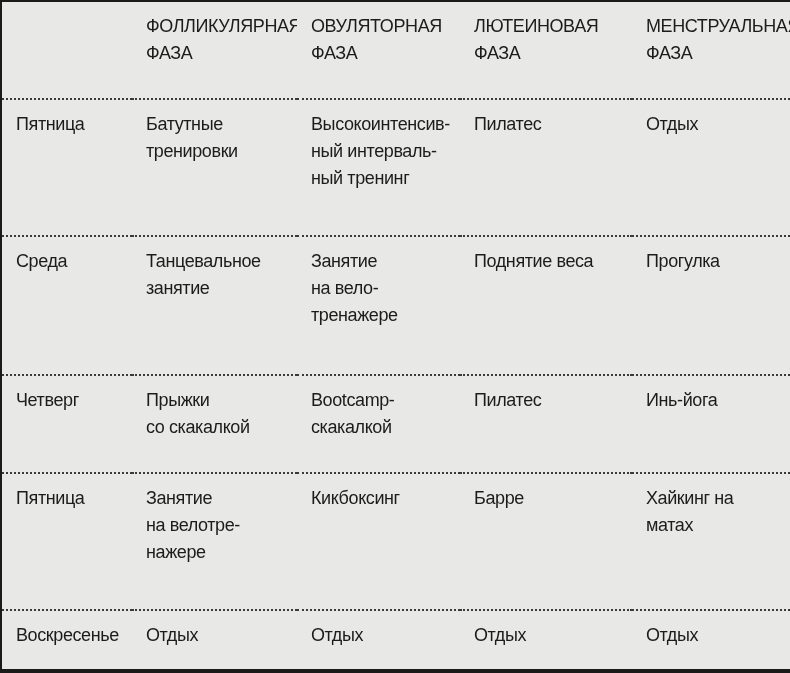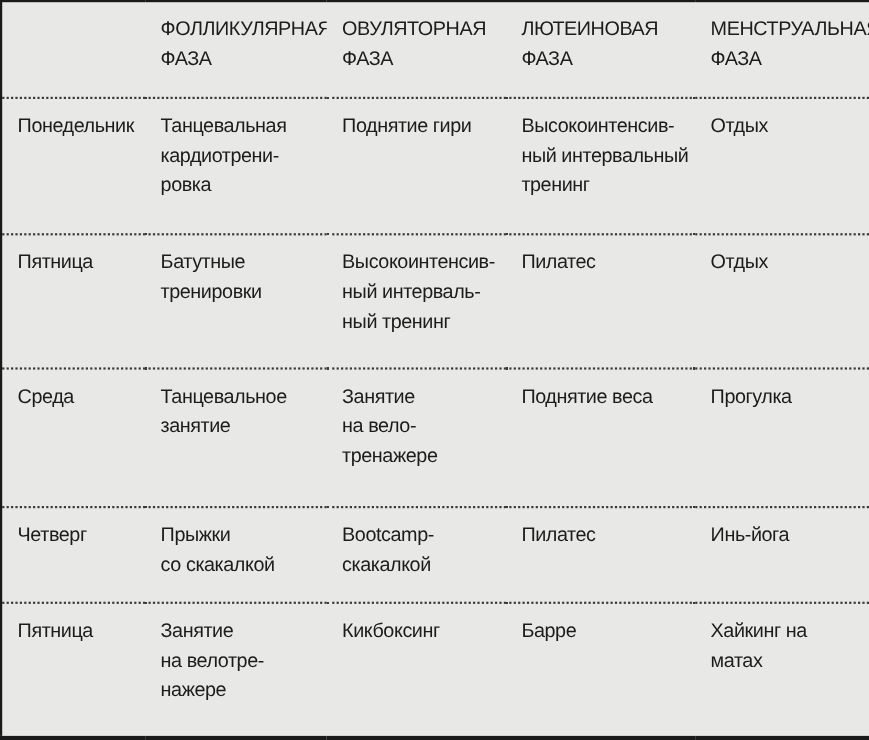--- a/index.html
+++ b/index.html
@@ -72,31 +72,20 @@
         <th>ФОЛЛИКУЛЯРНАЯ
 ФАЗА</th>
         <th>ОВУЛЯТОРНАЯ
 ФАЗА</th>
         <th>ЛЮТЕИНОВАЯ
 ФАЗА</th>
         <th>МЕНСТРУАЛЬНАЯ
 ФАЗА</th>
       </tr>
 
-      <tr class="r-mon sep">
-        <td>Понедельник</td>
-        <td>Танцевальная
-кардиотрени-
-ровка</td>
-        <td>Поднятие гири</td>
-        <td>Высокоинтенсив-
-ный интервальный
-тренинг</td>
-        <td>Отдых</td>
-      </tr>
 
       <tr class="r-tue sep">
         <td>Пятница</td>
         <td>Батутные
 тренировки</td>
         <td>Высокоинтенсив-
 ный интерваль-
 ный тренинг</td>
         <td>Пилатес</td>
         <td>Отдых</td>
@@ -127,15 +116,22 @@
         <td>Пятница</td>
         <td>Занятие
 на велотре-
 нажере</td>
         <td>Кикбоксинг</td>
         <td>Барре</td>
         <td>Хайкинг на матах</td>
       </tr>
 
 
+      <tr class="r-sun sep">
+        <td>Воскресенье</td>
+        <td>Отдых</td>
+        <td>Отдых</td>
+        <td>Отдых</td>
+        <td>Отдых</td>
+      </tr>
     </tbody>
   </table>
 </div>
 
 </body></html>

